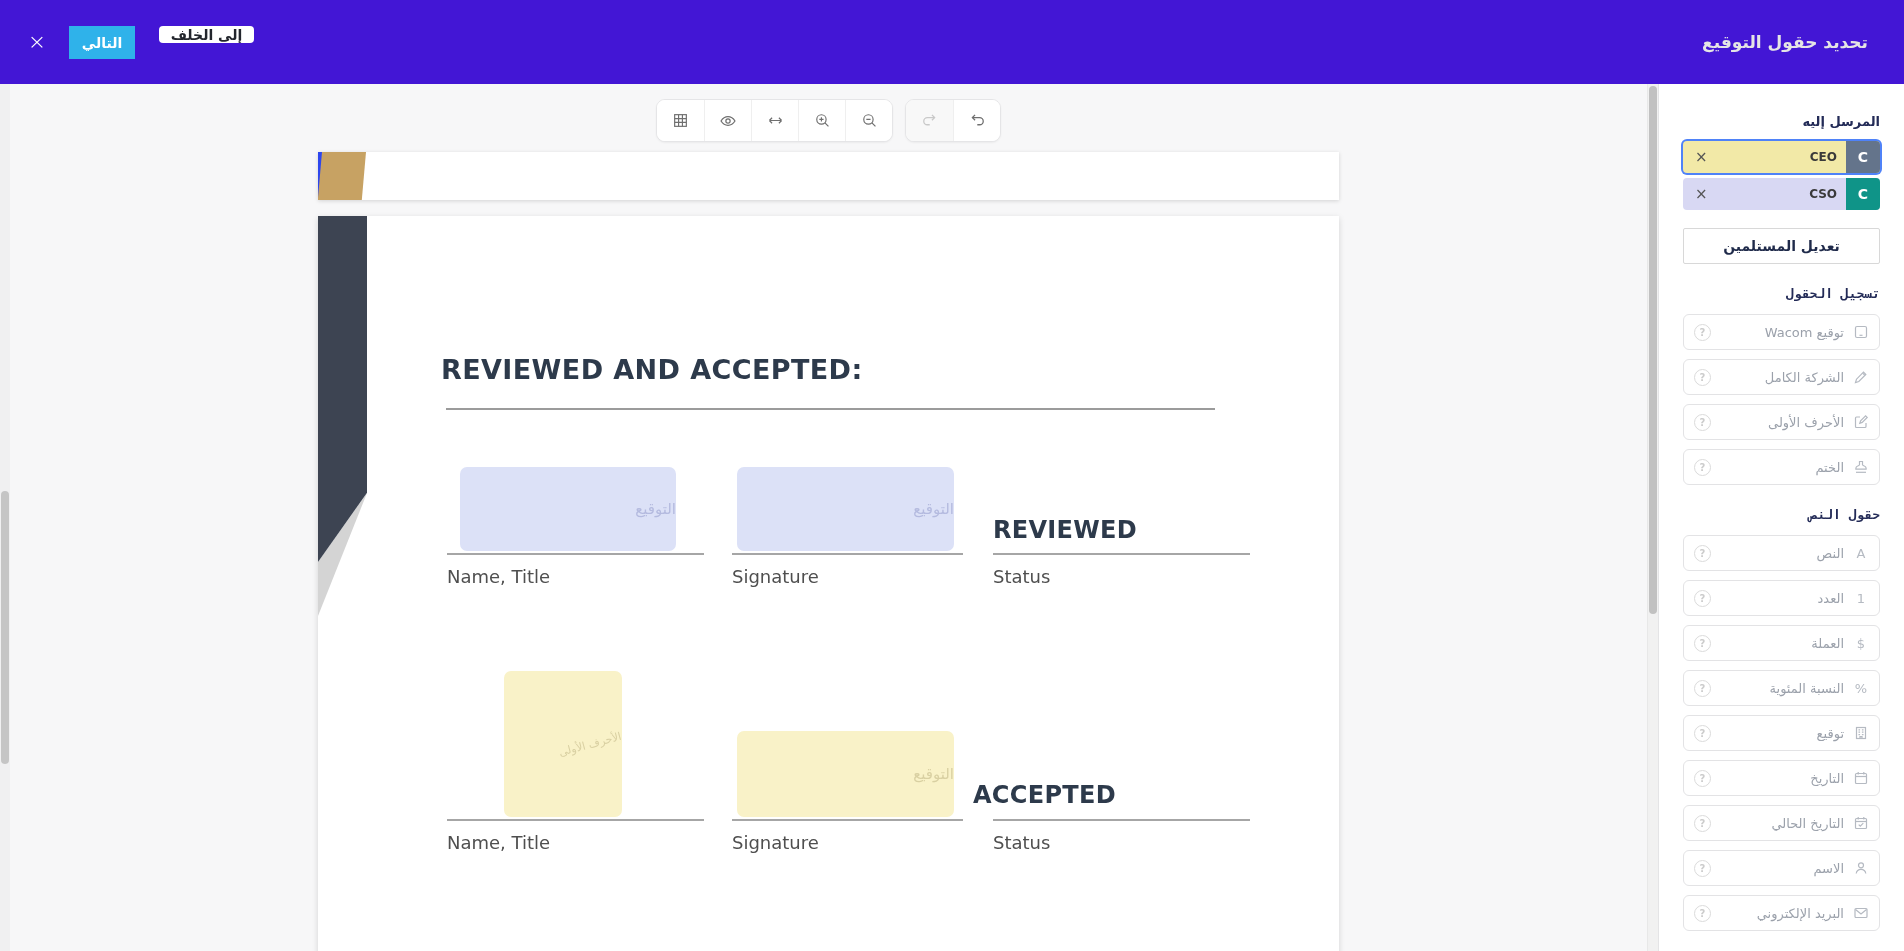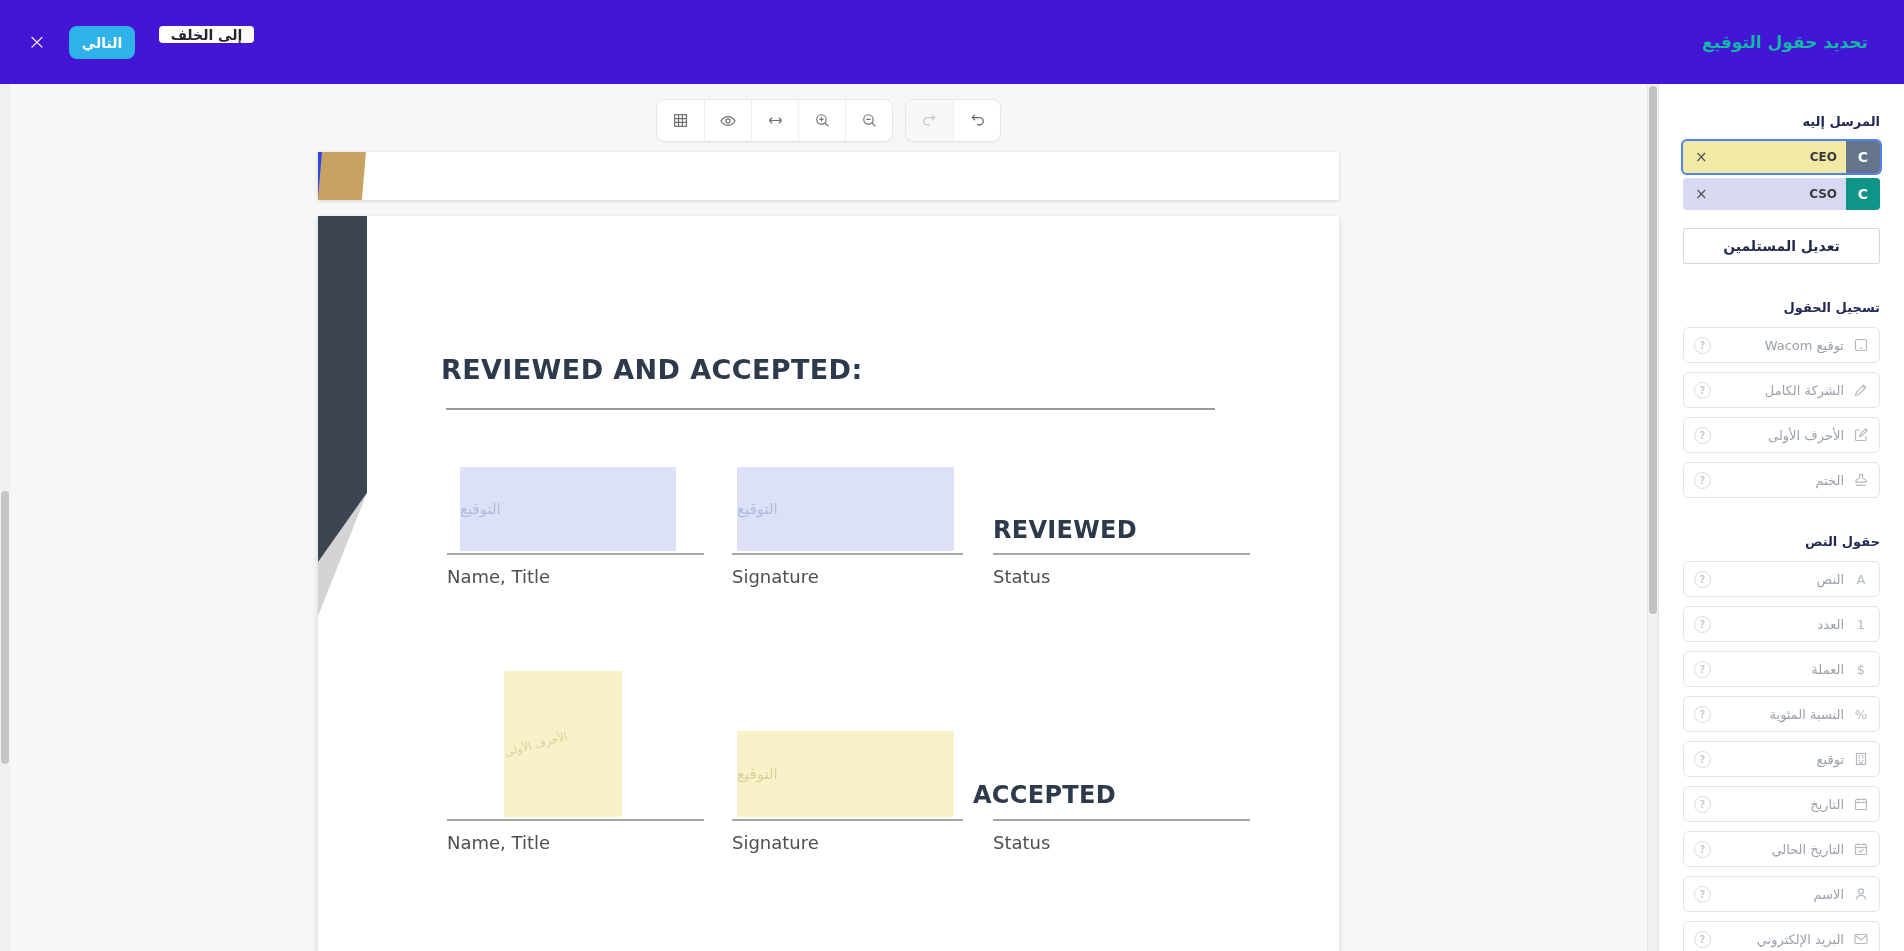--- a/index.html
+++ b/index.html
@@ -1,39 +1,39 @@
 <!DOCTYPE html>
 <html lang="ar" dir="rtl"><head>
 <meta charset="utf-8">
 <style>
   * { margin:0; padding:0; box-sizing:border-box; }
   html,body { width:1904px; height:951px; overflow:hidden; font-family:"DejaVu Sans", sans-serif; }
   .app { position:relative; width:1904px; height:951px; background:#f7f7f8; direction:rtl; }
 
   
   .topbar { position:absolute; top:0; left:0; width:1904px; height:84px; background:#4316d5; z-index:30; }
-  .topbar-title { position:absolute; right:36px; top:0; height:84px; display:flex; align-items:center; color:#14b8a6; font-size:17px; font-weight:bold; }
+  .topbar-title { position:absolute; right:36px; top:0; height:84px; display:flex; align-items:center; color:#e5e5e5; font-size:17px; font-weight:bold; }
   .close-btn { position:absolute; left:20px; top:24px; width:34px; height:34px; display:flex; align-items:center; justify-content:center; color:#fff; font-size:22px; font-weight:300; cursor:pointer; }
-  .next-btn { position:absolute; left:69px; top:26px; width:66px; height:33px; background:#2fb2ea; border:none; border-radius:8px; color:#fff; font-size:14px; font-weight:bold; cursor:pointer; font-family:inherit; }
+  .next-btn { position:absolute; left:69px; top:26px; width:66px; height:33px; background:#2fb2ea; border:none; border-radius:0; color:#fff; font-size:14px; font-weight:bold; cursor:pointer; font-family:inherit; }
   .back-btn { position:absolute; left:159px; top:26px; width:95px; height:17px; background:#ffffff; border:none; border-radius:4px; color:#23262d; font-size:14px; font-weight:bold; cursor:pointer; font-family:inherit; }
 
   
   .sidebar { position:absolute; top:84px; right:0; width:246px; height:867px; background:#fff; border-left:1px solid #e4e4e6; padding:30px 24px 0 24px; overflow:hidden; z-index:20; }
   .section-label { font-size:13px; font-weight:bold; color:#232b57; margin-bottom:12px; }
   .chip { height:32px; border-radius:4px; display:flex; align-items:center; margin-bottom:5px; cursor:pointer; }
   .chip.selected { box-shadow:0 0 0 2px #4f82f8; }
   .chip-avatar { width:34px; height:100%; display:flex; align-items:center; justify-content:center; color:#fff; font-weight:bold; font-size:14px; border-radius:0 4px 4px 0; }
   .chip.r1 { background:#f2e9a7; }
   .chip.r1 .chip-avatar { background:#64748b; }
   .chip.r2 { background:#d8d8f3; }
   .chip.r2 .chip-avatar { background:#0f9488; }
   .chip-label { flex:1; text-align:right; padding-right:9px; font-size:12px; font-weight:bold; color:#3a3a3a; direction:ltr; }
   .chip-x { padding:0 12px; color:#555; font-size:15px; cursor:pointer; }
   .edit-btn { margin-top:13px; width:100%; height:36px; background:#fff; border:1px solid #d8d8d8; border-radius:2px; font-size:14px; font-weight:bold; color:#1f2a4a; cursor:pointer; font-family:inherit; }
-  .fields-title { margin-top:36px; }
+  .fields-title { margin-top:22px;font-family:Liberation Mono, monospace; }
   .field-item { height:36px; margin-bottom:9px; border:1px solid #e3e3e5; border-radius:6px; background:#fff; display:flex; align-items:center; padding:0 10px; color:#9ba1ab; font-size:13px; cursor:pointer; }
   .ficon { width:16px; height:16px; margin-left:9px; color:#b5bac2; display:flex; align-items:center; justify-content:center; flex:none; }
   .fglyph { width:16px; margin-left:9px; color:#b5bac2; font-size:13px; text-align:center; flex:none; }
   .fspacer { flex:1; }
   .help { width:17px; height:17px; border:1px solid #dbdbdb; border-radius:50%; color:#ccc; font-size:10px; font-weight:bold; display:flex; align-items:center; justify-content:center; flex:none; }
 
   
   .doc-area { position:absolute; top:84px; left:0; width:1658px; height:867px; overflow:hidden;padding-left:12px; }
   .toolbar { position:absolute; left:656px; top:15px; display:flex; gap:12px; direction:ltr; z-index:10; }
   .tgroup { display:flex; border:1px solid #e5e5e7; border-radius:9px; background:#fff; overflow:hidden; box-shadow:0 1px 2px rgba(0,0,0,.05); }
@@ -43,21 +43,21 @@
 
   .page-strip { position:absolute; left:318px; top:68px; width:1021px; height:48px; background:#fff; box-shadow:0 1px 4px rgba(0,0,0,.15); overflow:hidden; }
   .strip-blue { position:absolute; left:0; top:0; width:9px; height:100%; background:#2d46ee; }
   .strip-tan { position:absolute; left:4px; top:0; width:44px; height:100%; background:#c7a263; transform:skewX(-5deg); transform-origin:top; }
 
   .page2 { position:absolute; left:318px; top:132px; width:1021px; height:790px; background:#fff; box-shadow:0 2px 6px rgba(0,0,0,.15); direction:ltr; overflow:hidden; }
   .gray-wedge { position:absolute; left:0; top:277px; width:49px; height:123px; background:#d4d4d4; clip-path:polygon(100% 0, 0 56%, 0 100%); }
   .dark-col { position:absolute; left:0; top:0; width:49px; height:346px; background:#3d4452; clip-path:polygon(0 0,100% 0,100% 80%,0 100%); }
   .doc-heading { position:absolute; left:123px; top:138px; font-size:27px; font-weight:bold; color:#2d3a4b; letter-spacing:.4px; }
   .heading-rule { position:absolute; left:128px; top:192px; width:769px; height:2px; background:#9b9b9b; }
-  .sigbox { position:absolute; border-radius:1px; display:flex; align-items:center; justify-content:flex-start; cursor:pointer; }
+  .sigbox { position:absolute; border-radius:7px; display:flex; align-items:center; justify-content:flex-end; cursor:pointer; }
   .sig-lav { background:#dce1f7; color:#b4badf; font-size:15px; }
   .sig-yel { background:#f9f2c8; color:#d9d0a2; font-size:15px; }
   .box-r1a { left:142px; top:251px; width:216px; height:84px; }
   .box-r1b { left:419px; top:251px; width:217px; height:84px; }
   .box-r2a { left:186px; top:455px; width:118px; height:146px; font-size:11px; }
   .box-r2a span { transform:rotate(-15deg); }
   .box-r2b { left:419px; top:515px; width:217px; height:86px; }
   .status-txt { position:absolute; font-size:24px; font-weight:bold; color:#2d3a4b; letter-spacing:.3px; }
   .st-r1 { left:675px; top:300px; }
   .st-r2 { left:655px; top:565px; }

